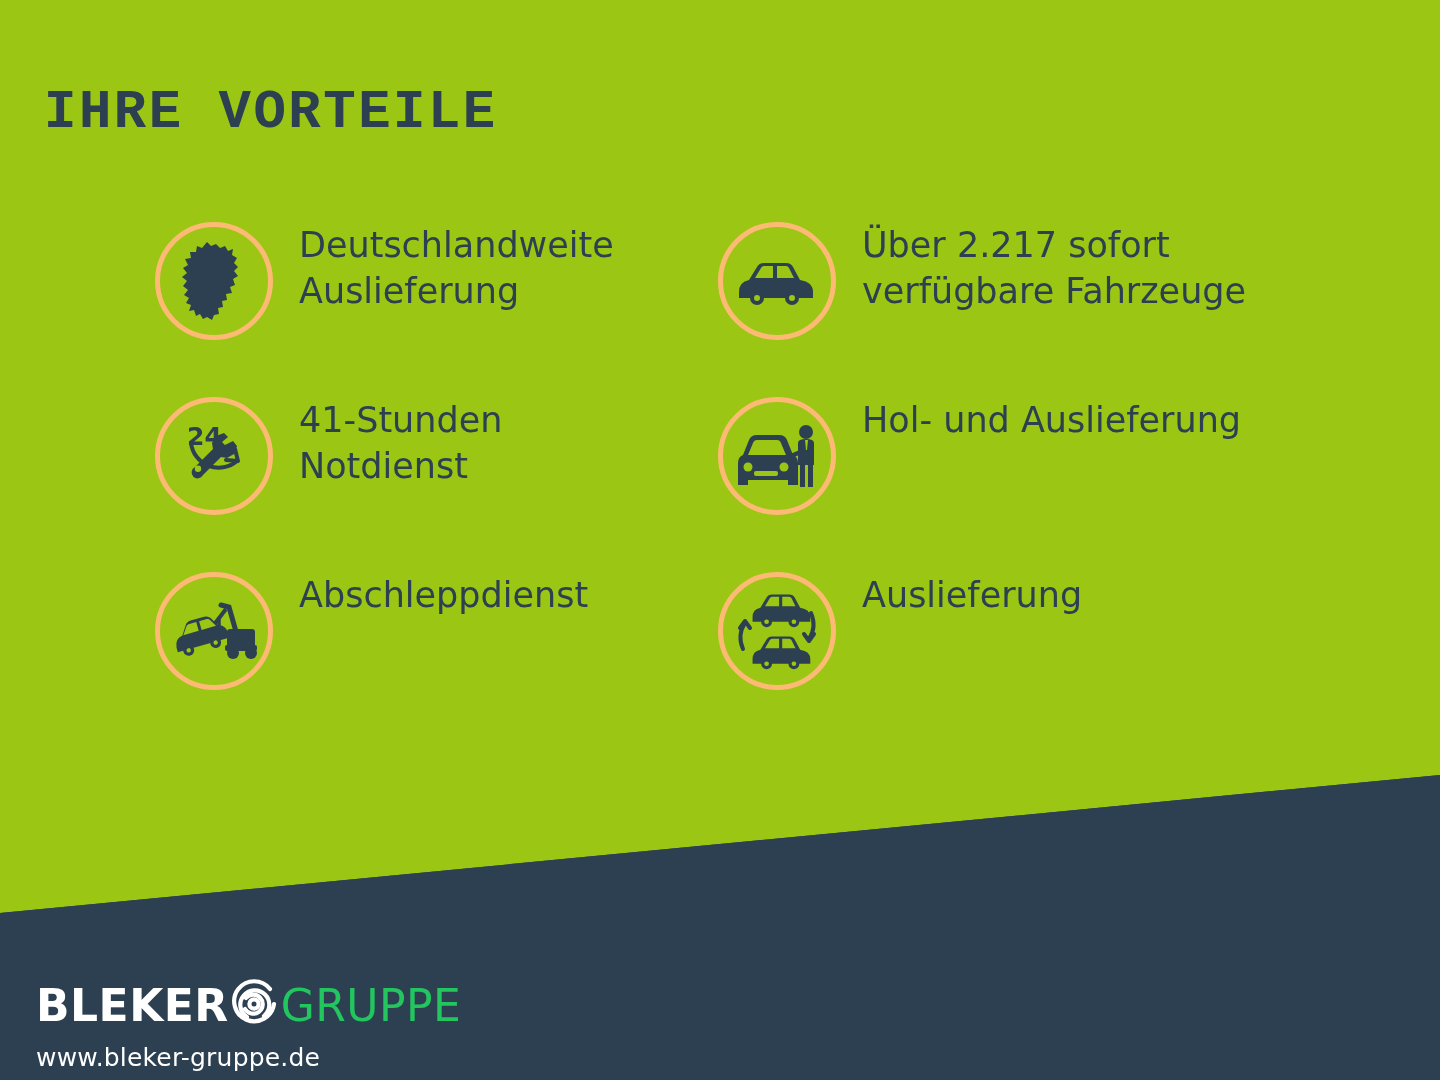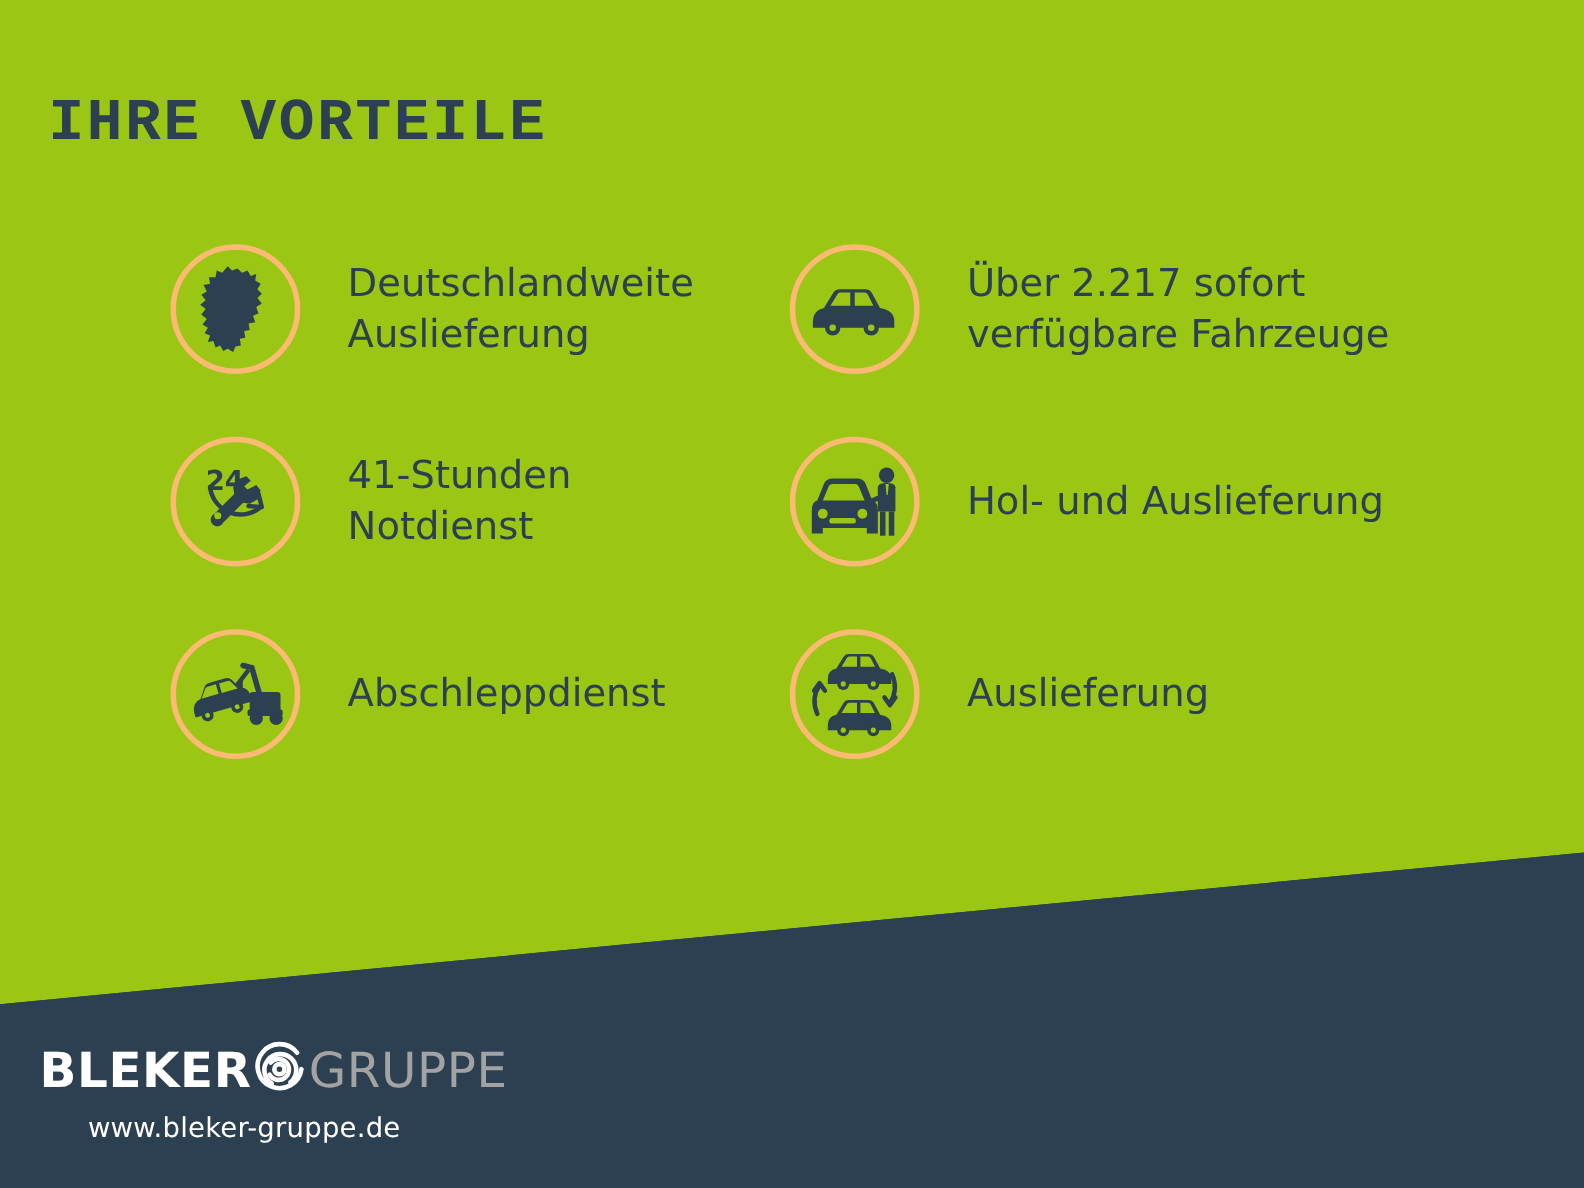--- a/index.html
+++ b/index.html
@@ -57,22 +57,22 @@
   .col {
     position: absolute;
     top: 0;
   }
   .col-left  { left: 155px; width: 560px; }
   .col-right { left: 718px; width: 700px; }
 
   .benefit {
     position: absolute;
     display: flex;
-    align-items: center;
-    gap: 43px;
+    align-items: flex-start;
+    gap: 26px;
   }
   .benefit-r0 { top: 12px; }
   .benefit-r1 { top: 187px; }
   .benefit-r2 { top: 362px; }
 
   .icon-circle {
     flex: 0 0 auto;
     width: 118px;
     height: 118px;
     border-radius: 50%;
@@ -90,21 +90,21 @@
     font-weight: 400;
     color: #2c4051;
     line-height: 1.32;
     white-space: pre-line;
   }
 
   
   .logo-block {
     position: absolute;
     left: 36px;
-    top: 943px;
+    top: 975px;
     width: 420px;
   }
   .logo-row {
     display: flex;
     align-items: center;
     height: 62px;
   }
   .logo-bleker {
     font-family: "DejaVu Sans", sans-serif;
     font-weight: bold;
@@ -115,26 +115,26 @@
   }
   .logo-mark {
     margin: 0 -4px 0 -6px;
     flex: 0 0 auto;
   }
   .logo-gruppe {
     font-family: "DejaVu Sans", sans-serif;
     font-weight: 400;
     font-size: 44px;
     letter-spacing: 0.5px;
-    color: #a3a3a3;
+    color: #22c55e;
     line-height: 1;
   }
   .logo-url {
     margin-top: 6px;
-    text-align: center;
+    text-align: left;
     width: 372px;
     font-family: "DejaVu Sans", sans-serif;
     font-size: 25px;
     font-weight: 400;
     color: #ffffff;
     letter-spacing: 0.2px;
   }
 </style>
 </head>
 <body>

